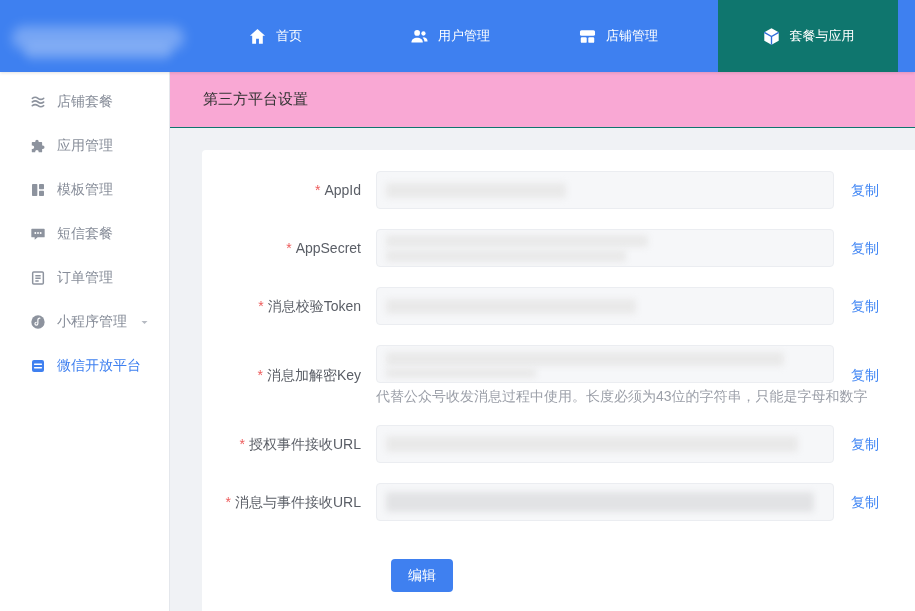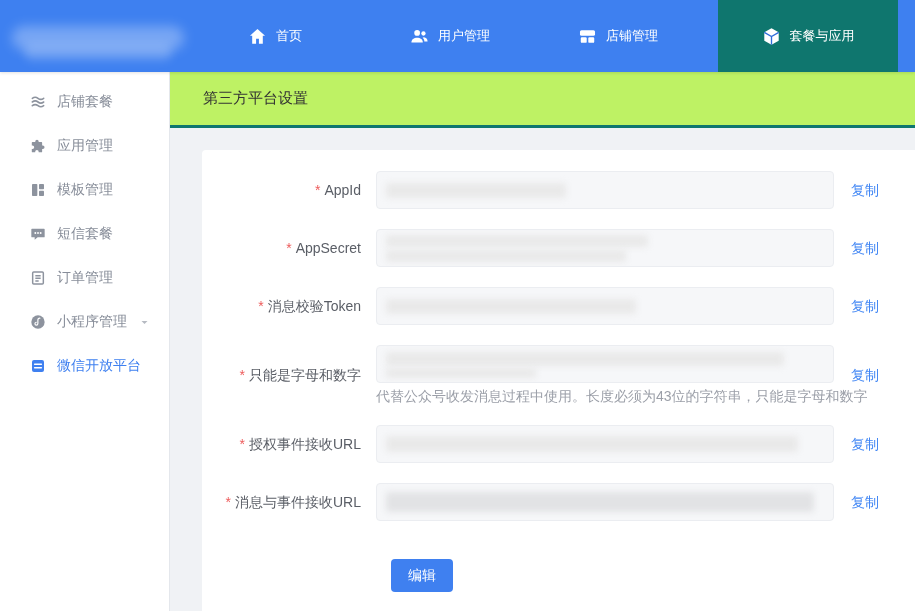--- a/index.html
+++ b/index.html
@@ -24,21 +24,21 @@
   .sidebar { position:absolute; left:0; top:72px; width:170px; height:539px; background:#fff; border-right:1px solid #e4e7ec; padding-top:8px; z-index:2; }
   .side-item { height:44px; display:flex; align-items:center; padding-left:30px; gap:11px; font-size:14px; color:#878d99; cursor:pointer; }
   .side-item .sic { display:flex; width:16px; height:16px; color:#8d939e; }
   .side-item .sic svg { width:16px; height:16px; }
   .side-item.active { color:#3f80f0; }
   .side-item.active .sic { color:#3f80f0; }
   .caret { margin-left:auto; margin-right:20px; display:flex; width:9px; height:9px; color:#b6bac2; }
   .caret svg { width:9px; height:9px; }
 
   
-  .titlebar { position:absolute; left:170px; top:72px; width:745px; height:56px; background:#bef264; border-bottom:3px solid #0f766e; display:flex; align-items:center; z-index:1; }
+  .titlebar { position:absolute; left:170px; top:72px; width:745px; height:56px; background:#f9a8d4; border-bottom:1px solid #0f766e; display:flex; align-items:center; z-index:1; }
   .page-title { margin-left:33px; font-size:15px; color:#333; font-weight:500; }
 
   
   .content { position:absolute; left:170px; top:128px; width:745px; height:483px; background:#f0f2f5; }
   .card { position:absolute; left:32px; top:22px; width:713px; height:461px; background:#fff; border-radius:4px 0 0 0; padding-top:21px; }
 
   .form-row { display:flex; align-items:center; margin-bottom:20px; }
   .lbl { width:174px; text-align:right; padding-right:15px; font-size:14px; color:#5a5e66; line-height:38px; white-space:nowrap; }
   .req { color:#ed5b5b; margin-right:4px; font-size:14px; }
   .field { width:458px; }
@@ -216,21 +216,21 @@
         <div class="lbl"><span class="req">*</span><span>消息校验Token</span></div>
         <div class="field">
           <div class="tinput">
             <div class="blob" style="left:9px;top:11px;width:250px;height:15px;"></div>
           </div>
         </div>
         <a class="copy-link">复制</a>
       </div>
 
       <div class="form-row">
-        <div class="lbl"><span class="req">*</span><span>只能是字母和数字</span></div>
+        <div class="lbl"><span class="req">*</span><span>消息加解密Key</span></div>
         <div class="field">
           <div class="tinput">
             <div class="blob" style="left:9px;top:6px;width:398px;height:14px;"></div>
             <div class="blob" style="left:9px;top:22px;width:150px;height:10px;"></div>
           </div>
           <div class="helper">代替公众号收发消息过程中使用。长度必须为43位的字符串，只能是字母和数字</div>
         </div>
         <a class="copy-link">复制</a>
       </div>
 

